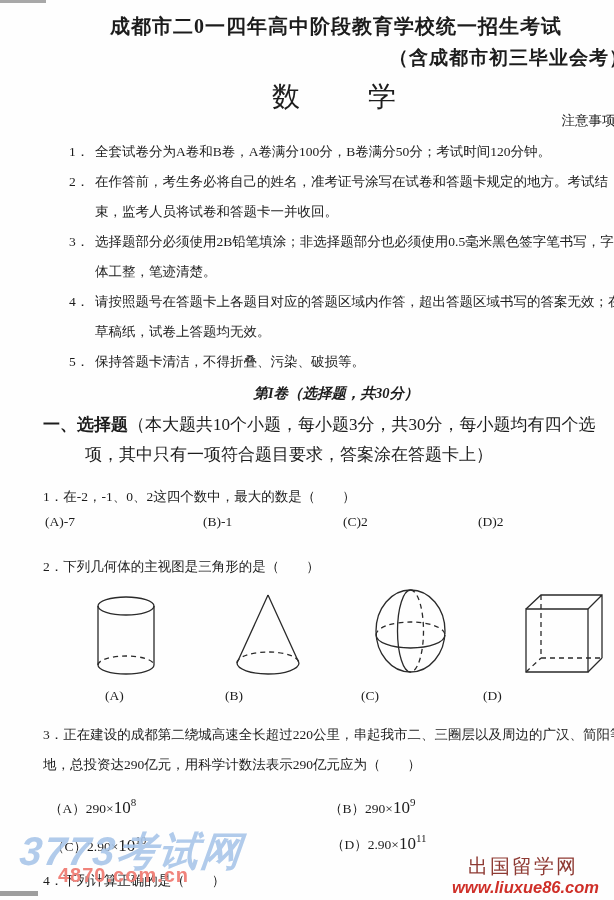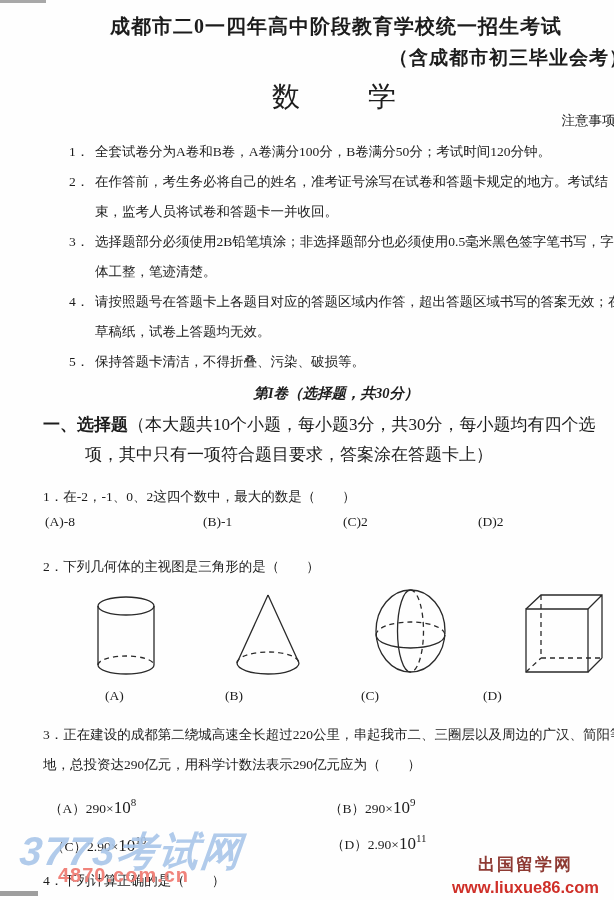--- a/index.html
+++ b/index.html
@@ -53,27 +53,28 @@
     letter-spacing:2px;transform:skewX(-6deg);
     opacity:0.9;
     font-family:"Liberation Sans","DejaVu Sans",sans-serif;
   }
   .wm-left-url{
     left:58px;top:864px;
     font-size:20px;font-weight:bold;letter-spacing:1px;
     font-family:"Liberation Sans","DejaVu Sans",sans-serif;
   }
   .wm-right-name{
-    left:478px;top:853px;
-    font-size:17px;font-weight:bold;letter-spacing:2px;
+    left:468px;top:853px;
+    font-size:20px;font-weight:normal;letter-spacing:2px;
   }
   .wm-right-url{
     left:452px;top:878px;
     font-size:16.5px;font-weight:bold;
     font-family:"Liberation Sans","DejaVu Sans",sans-serif;
+    font-style:italic;
   }
   
   .artifact-top{position:absolute;left:0;top:0;width:46px;height:3px;background:#a8a8a8;}
   .artifact-bottom{position:absolute;left:0;top:891px;width:38px;height:5px;background:#9e9e9e;}
   .shape-stroke{fill:none;stroke:#2a2a2a;stroke-width:1.3;}
   .shape-dash{fill:none;stroke:#2a2a2a;stroke-width:1.3;stroke-dasharray:5,4;}
 </style>
 </head>
 <body>
 
@@ -111,21 +112,21 @@
         <span class="note-text">保持答题卡清洁，不得折叠、污染、破损等。</span>
       </div>
     </div>
 
     <div class="sec-i t-center">第I卷（选择题，共30分）</div>
 
     <div class="mc-heading"><span class="mc-bold">一、选择题</span><span>（本大题共10个小题，每小题3分，共30分，每小题均有四个选项，其中只有一项符合题目要求，答案涂在答题卡上）</span></div>
 
     <div class="q-text">1．在-2，-1、0、2这四个数中，最大的数是（　　）</div>
     <div class="q1-options">
-      <span class="q1-opt-a">(A)-8</span>
+      <span class="q1-opt-a">(A)-7</span>
       <span class="q1-opt-b">(B)-1</span>
       <span class="q1-opt-c">(C)2</span>
       <span class="q1-opt-d">(D)2</span>
     </div>
 
     <div class="q-text">2．下列几何体的主视图是三角形的是（　　）</div>
 
     <div class="figure">
       <svg class="shape-cylinder" width="60" height="80" viewBox="0 0 60 80">
         <ellipse class="shape-stroke" cx="30" cy="10" rx="28" ry="9"></ellipse>

